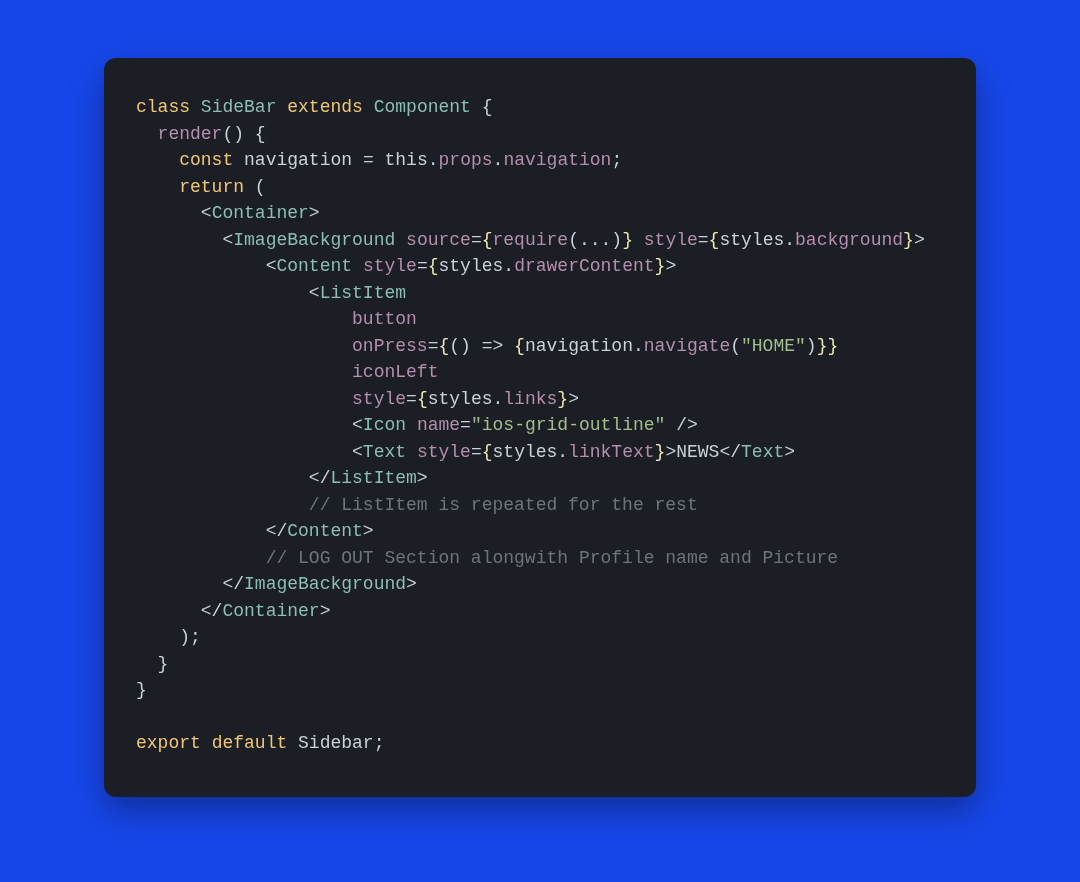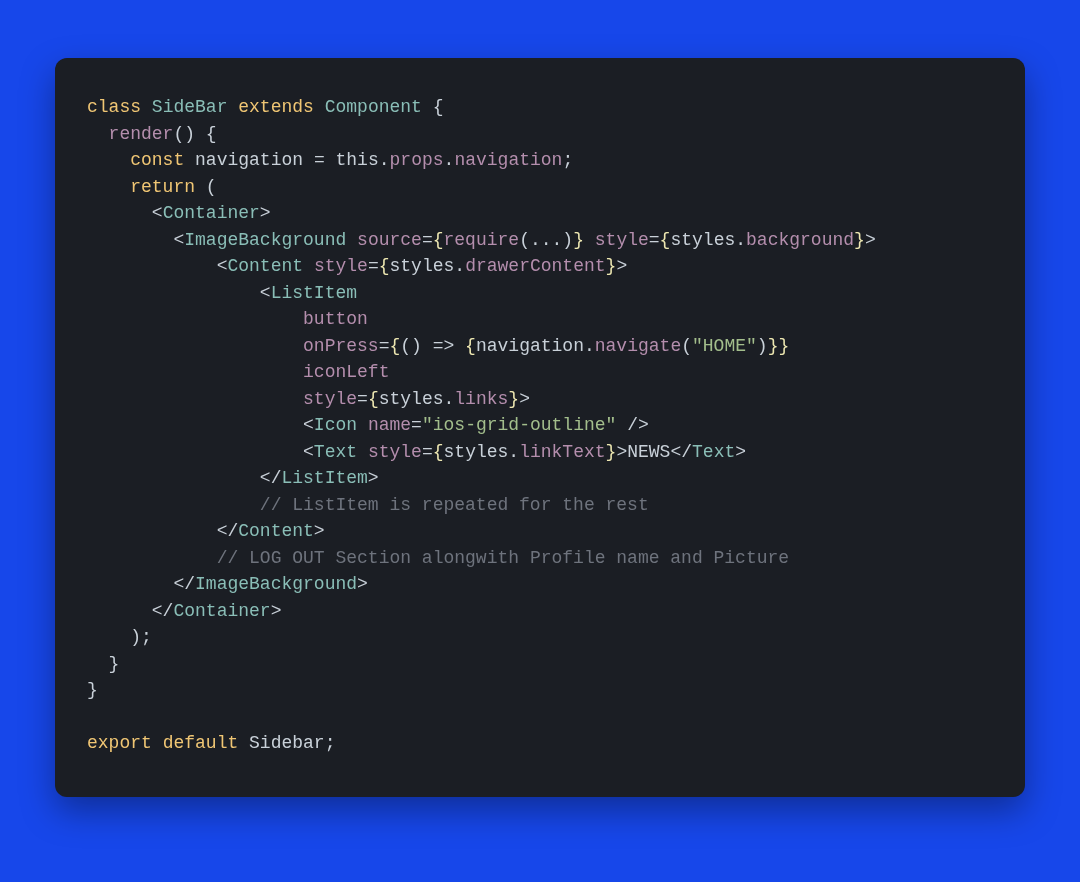--- a/index.html
+++ b/index.html
@@ -13,21 +13,21 @@
   .stage {
     width: 1080px;
     height: 882px;
     display: flex;
     align-items: flex-start;
     justify-content: center;
     box-sizing: border-box;
     padding-top: 58px;
   }
   .code-card {
-    width: 970px;
+    width: 872px;
     background: #1b1e24;
     border-radius: 12px;
     box-shadow: 0 14px 34px rgba(0,0,0,0.35);
     padding: 36px 32px 40px 32px;
     box-sizing: border-box;
   }
   pre.code {
     margin: 0;
     color: #c9d1d9;
     font-size: 18px;

